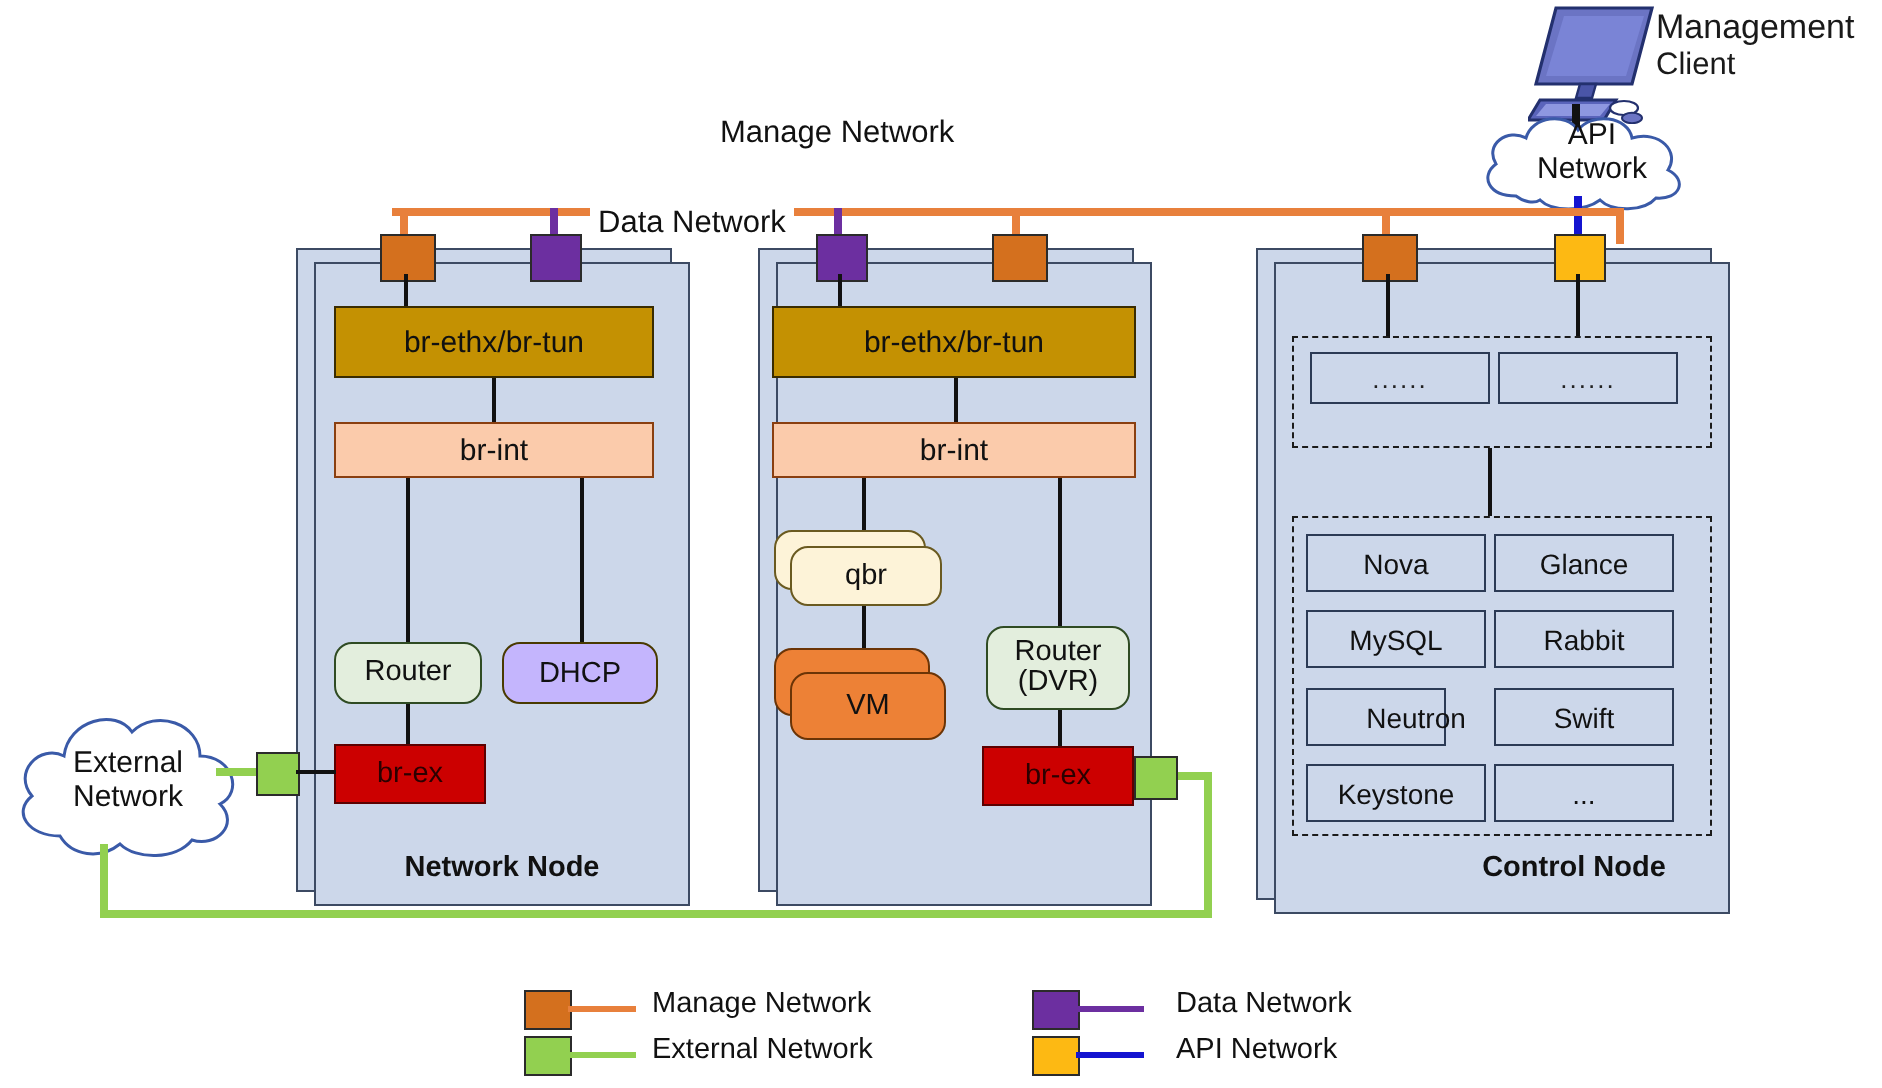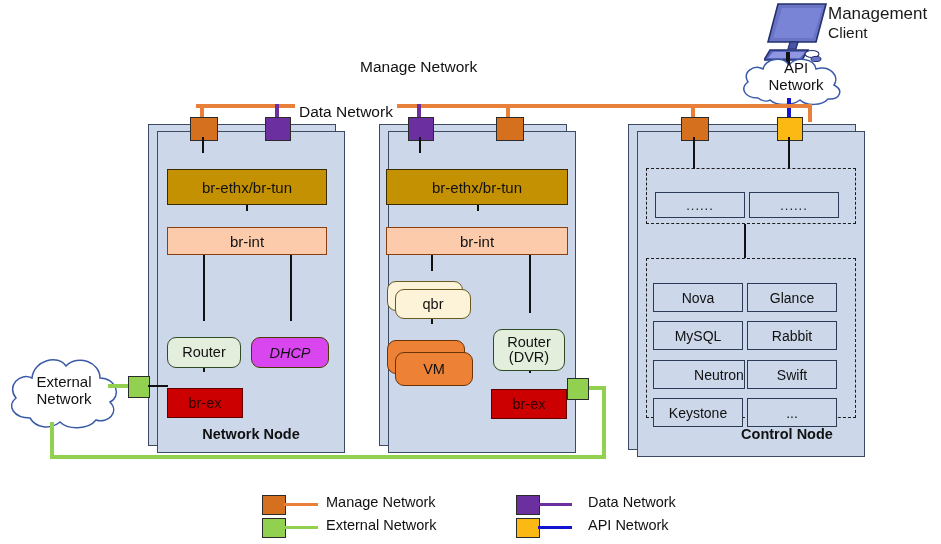--- a/index.html
+++ b/index.html
@@ -18,26 +18,26 @@
 
   
   .port{position:absolute;border:1.5px solid #2b2b2b;}
   .port-orange{background:#d4701e;}
   .port-purple{background:#6c2fa0;}
   .port-yellow{background:#fdb913;}
   .port-green{background:#92d050;}
 
   
   .blk{position:absolute;display:flex;align-items:center;justify-content:center;
-       box-sizing:border-box;text-align:center;color:#111;margin-top:16px;}
+       box-sizing:border-box;text-align:center;color:#111;}
   .b-brethx{background:#c49102;border:1.5px solid #3a2c00;font-size:15px;}
   .b-brint{background:#fbcbab;border:1.5px solid #8a3f10;font-size:15px;}
   .b-brex{background:#cc0000;border:1.5px solid #5c0000;font-size:14.5px;color:#2b0000;}
   .b-router{background:#e3eedd;border:1.5px solid #2f4b23;border-radius:9px;font-size:14.5px;line-height:1.05;}
-  .b-dhcp{background:#d946ef;border:1.5px solid #4a3a00;border-radius:9px;font-size:14.5px;font-style:italic;}
+  .b-dhcp{background:#c4b5fd;border:1.5px solid #4a3a00;border-radius:9px;font-size:14.5px;}
   .b-qbr{background:#fdf3d8;border:1.5px solid #6a5a20;border-radius:9px;font-size:14.5px;}
   .b-vm{background:#ed8136;border:1.5px solid #6b3406;border-radius:9px;font-size:14.5px;}
   .svc{background:#ccd7ea;border:1.2px solid #2b3a55;font-size:14px;}
   .dots{background:#ccd7ea;border:1.2px solid #2b3a55;font-size:13px;letter-spacing:1px;color:#222;}
   .dashgrp{position:absolute;border:1.6px dashed #1b1b1b;box-sizing:border-box;}
 
   
   .lg-sw{position:absolute;border:1.2px solid #2b2b2b;}
   .lg-ln{position:absolute;}
   .lg-tx{position:absolute;font-size:14.5px;color:#111;white-space:nowrap;}
@@ -152,21 +152,21 @@
   <div class="blk dots" style="left:749px;top:176px;width:90px;height:26px;">......</div>
 
   <div class="dashgrp" style="left:646px;top:258px;width:210px;height:160px;"></div>
 
   <div class="blk svc" style="left:653px;top:267px;width:90px;height:29px;">Nova</div>
   <div class="blk svc" style="left:747px;top:267px;width:90px;height:29px;">Glance</div>
 
   <div class="blk svc" style="left:653px;top:305px;width:90px;height:29px;">MySQL</div>
   <div class="blk svc" style="left:747px;top:305px;width:90px;height:29px;">Rabbit</div>
 
-  <div class="blk svc" style="left:653px;top:344px;width:92px;height:29px;padding-left:40px;">Neutron</div>
+  <div class="blk svc" style="left:653px;top:344px;width:70px;height:29px;padding-left:40px;">Neutron</div>
   <div class="blk svc" style="left:747px;top:344px;width:90px;height:29px;">Swift</div>
 
   <div class="blk svc" style="left:653px;top:382px;width:90px;height:29px;">Keystone</div>
   <div class="blk svc" style="left:747px;top:382px;width:90px;height:29px;">...</div>
 
   <div class="node-title" style="left:637px;top:426px;width:228px;margin-left:36px;">Control Node</div>
 
   <svg class="abs" style="left:4px;top:344px;width:120px;height:86px;">
     <path d="M26,74 C10,74 2,62 12,54 C2,42 16,28 28,34 C30,16 54,10 62,22
              C74,10 96,18 96,34 C112,34 118,52 106,58 C116,68 104,80 92,76

